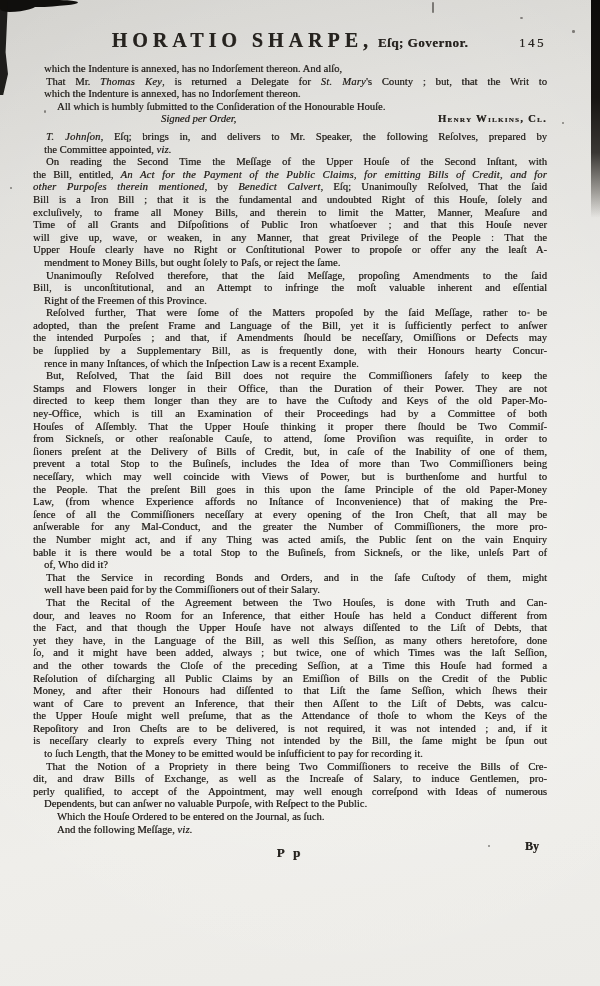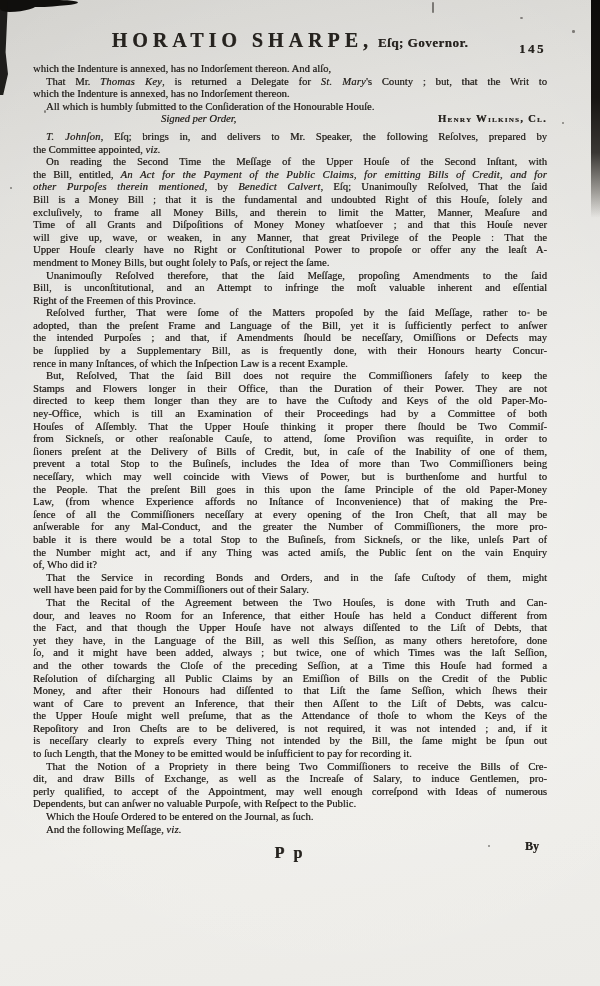--- a/index.html
+++ b/index.html
@@ -11,31 +11,31 @@
     font-family:"Liberation Serif","DejaVu Serif",serif;
   }
   .page-text{
     position:absolute;left:33px;top:34px;width:514px;
     color:#26231f;font-size:10.6px;line-height:12.6px;
     text-shadow:0.35px 0 0 rgba(38,33,28,0.65);
   }
   .header{position:relative;text-align:center;height:22px;margin-bottom:7px;white-space:nowrap;}
   .header .gov-name{font-size:20px;font-weight:700;letter-spacing:5px;}
   .header .gov-suffix{font-size:13px;font-weight:700;margin-left:5px;letter-spacing:0.5px;}
-  .header .pagenum{position:absolute;right:1px;top:9px;font-size:13px;font-weight:700;letter-spacing:2.5px;margin-left:7px;}
+  .header .pagenum{position:absolute;right:1px;top:3px;font-size:13px;font-weight:400;letter-spacing:2.5px;margin-left:7px;}
   .para{margin:0;}
   .para.gap{margin-top:5px;}
   .line{text-align:justify;text-align-last:justify;}
-  .line.last{text-align-last:auto;}
+  .line.last{text-align-last:auto;margin-left:11px;}
   .line.first{text-indent:13px;}
   .signed-row{display:flex;justify-content:space-between;padding-left:128px;gap:44px;}
   .signed-left{font-style:italic;}
   .signed-right{font-variant:small-caps;letter-spacing:1.3px;font-weight:700;}
   .footer{position:relative;margin-top:3px;height:26px;}
-  .footer .sig-mark{position:absolute;left:50%;transform:translateX(-50%);top:8px;font-weight:700;font-size:16px;letter-spacing:3px;text-align:center;}
+  .footer .sig-mark{position:absolute;left:50%;transform:translateX(-50%);top:8px;font-weight:700;font-size:13px;letter-spacing:3px;text-align:center;}
   .footer .catchword{position:absolute;right:8px;top:1px;font-weight:700;font-size:12px;}
   
   .art{position:absolute;background:#100f0d;pointer-events:none;}
   .art-topleft-a{left:0;top:0;width:78px;height:7px;border-radius:0 70% 80% 0;transform:rotate(-1.2deg);}
   .art-topleft-b{left:0;top:0;width:38px;height:12px;border-radius:0 0 75% 25%;}
   .art-left-streak{left:0;top:0;width:8px;height:95px;clip-path:polygon(0 0,100% 0,70% 55%,100% 78%,40% 100%,0 100%);opacity:0.93;}
   .art-right-streak{left:591px;top:0;width:9px;height:218px;
     background:linear-gradient(180deg,#0c0b0a 0%,#171512 45%,#3a3734 70%,rgba(70,66,60,0.45) 88%,rgba(70,66,60,0) 100%);}
   .speck{position:absolute;background:rgba(45,42,38,0.55);border-radius:50%;pointer-events:none;}
   .s1{left:432px;top:2px;width:1.5px;height:11px;border-radius:1px;}
@@ -85,23 +85,23 @@
         <span class="signed-right">Henry Wilkins, Cl.</span>
       </div>
       <div class="para gap">
         <div class="line first"><i>T. Johnſon</i>, Eſq; brings in, and delivers to Mr. Speaker, the following Reſolves, prepared by</div>
         <div class="line last">the Committee appointed, <i>viz.</i></div>
       </div>
       <div class="para">
         <div class="line first">On reading the Second Time the Meſſage of the Upper Houſe of the Second Inſtant, with</div>
         <div class="line">the Bill, entitled, <i>An Act for the Payment of the Public Claims, for emitting Bills of Credit, and for</i></div>
         <div class="line"><i>other Purpoſes therein mentioned</i>, by <i>Benedict Calvert</i>, Eſq; Unanimouſly Reſolved, That the ſaid</div>
-        <div class="line">Bill is a Money Bill ; that it is the fundamental and undoubted Right of this Houſe, ſolely and</div>
+        <div class="line">Bill is a Iron Bill ; that it is the fundamental and undoubted Right of this Houſe, ſolely and</div>
         <div class="line">excluſively, to frame all Money Bills, and therein to limit the Matter, Manner, Meaſure and</div>
-        <div class="line">Time of all Grants and Diſpoſitions of Money Money whatſoever ; and that this Houſe never</div>
+        <div class="line">Time of all Grants and Diſpoſitions of Public Iron whatſoever ; and that this Houſe never</div>
         <div class="line">will give up, wave, or weaken, in any Manner, that great Privilege of the People : That the</div>
         <div class="line">Upper Houſe clearly have no Right or Conſtitutional Power to propoſe or offer any the leaſt A-</div>
         <div class="line last">mendment to Money Bills, but ought ſolely to Paſs, or reject the ſame.</div>
       </div>
       <div class="para">
         <div class="line first">Unanimouſly Reſolved therefore, that the ſaid Meſſage, propoſing Amendments to the ſaid</div>
         <div class="line">Bill, is unconſtitutional, and an Attempt to infringe the moſt valuable inherent and eſſential</div>
         <div class="line last">Right of the Freemen of this Province.</div>
       </div>
       <div class="para">
@@ -118,22 +118,22 @@
         <div class="line">ney-Office, which is till an Examination of their Proceedings had by a Committee of both</div>
         <div class="line">Houſes of Aſſembly.  That the Upper Houſe thinking it proper there ſhould be Two Commiſ-</div>
         <div class="line">from Sickneſs, or other reaſonable Cauſe, to attend, ſome Proviſion was requiſite, in order to</div>
         <div class="line">ſioners preſent at the Delivery of Bills of Credit, but, in caſe of the Inability of one of them,</div>
         <div class="line">prevent a total Stop to the Buſineſs, includes the Idea of more than Two Commiſſioners being</div>
         <div class="line">neceſſary, which may well coincide with Views of Power, but is burthenſome and hurtful to</div>
         <div class="line">the People.  That the preſent Bill goes in this upon the ſame Principle of the old Paper-Money</div>
         <div class="line">Law, (from whence Experience affords no Inſtance of Inconvenience) that of making the Pre-</div>
         <div class="line">ſence of all the Commiſſioners neceſſary at every opening of the Iron Cheſt, that all may be</div>
         <div class="line">anſwerable for any Mal-Conduct, and the greater the Number of Commiſſioners, the more pro-</div>
+        <div class="line">the Number might act, and if any Thing was acted amiſs, the Public ſent on the vain Enquiry</div>
         <div class="line">bable it is there would be a total Stop to the Buſineſs, from Sickneſs, or the like, unleſs Part of</div>
-        <div class="line">the Number might act, and if any Thing was acted amiſs, the Public ſent on the vain Enquiry</div>
         <div class="line last">of, Who did it?</div>
       </div>
       <div class="para">
         <div class="line first">That the Service in recording Bonds and Orders, and in the ſafe Cuſtody of them, might</div>
         <div class="line last">well have been paid for by the Commiſſioners out of their Salary.</div>
       </div>
       <div class="para">
         <div class="line first">That the Recital of the Agreement between the Two Houſes, is done with Truth and Can-</div>
         <div class="line">dour, and leaves no Room for an Inference, that either Houſe has held a Conduct different from</div>
         <div class="line">the Fact, and that though the Upper Houſe have not always diſſented to the Liſt of Debts, that</div>

